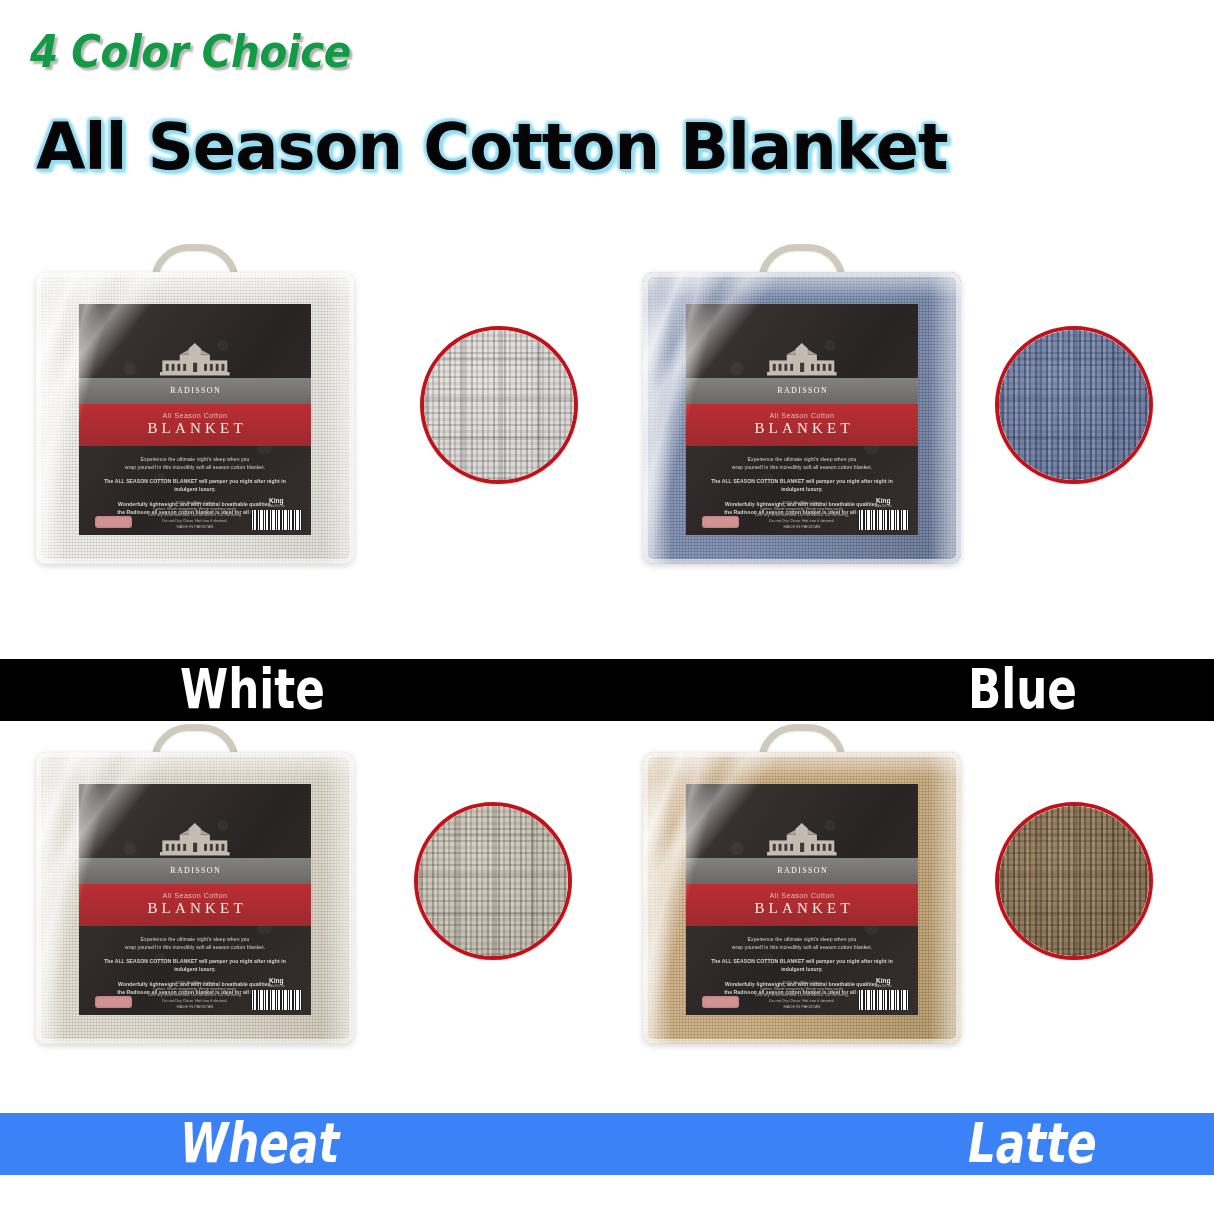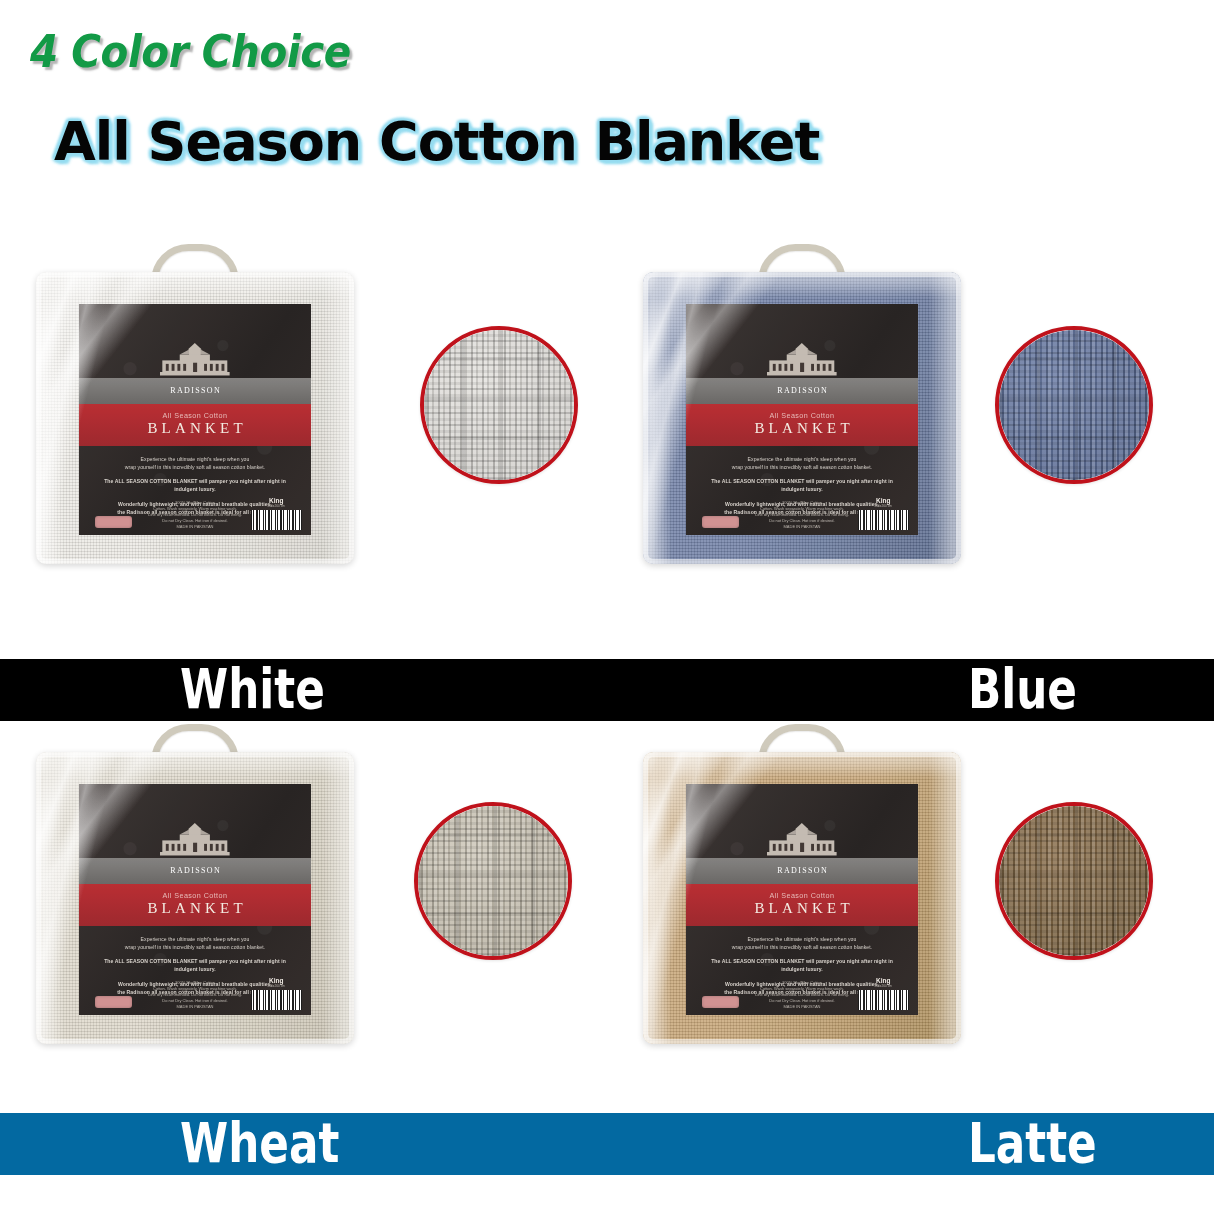--- a/index.html
+++ b/index.html
@@ -17,30 +17,29 @@
     font-family:"DejaVu Sans","Liberation Sans",sans-serif;
     font-size:44px;font-weight:bold;font-style:italic;
     color:#129a46;letter-spacing:-0.5px;
     transform:scaleX(0.92);transform-origin:left center;
     text-shadow:3px 3px 2px rgba(120,120,120,.55);
     white-space:nowrap;
   }
   .maintitle{
     position:absolute;left:36px;top:110px;
     font-family:"DejaVu Sans","Liberation Sans",sans-serif;
-    font-size:54px;font-weight:bold;color:#050505;
+    font-size:64px;font-weight:bold;color:#050505;
     letter-spacing:-1px;white-space:nowrap;
     transform:scaleX(1.0);transform-origin:left center;
     text-shadow:
       0 0 5px #96dcf0, 0 0 5px #96dcf0,
       2px 0 3px #96dcf0, -2px 0 3px #96dcf0,
       0 2px 3px #96dcf0, 0 -2px 3px #96dcf0,
       2px 2px 3px #96dcf0, -2px -2px 3px #96dcf0,
       4px 4px 3px rgba(150,220,240,.9);
-    margin-left: 18px;
   }
 
   
   .row{position:absolute;left:0;width:1214px;}
   #row-top{top:232px;height:393px;}
   #row-bottom{top:712px;height:388px;}
 
   .cell{position:absolute;top:0;height:100%;}
   .cell.left{left:0;width:607px;}
   .cell.right{left:607px;width:607px;}
@@ -523,16 +522,16 @@
         <div class="bagedge"></div>
       </div>
     </div>
     <div class="swatch" style="left: 388px; top: 90px; border-color: rgb(191, 18, 27);">
       <div class="tex" style="background: radial-gradient(circle at 38% 32%, rgb(141, 114, 80) 0%, rgb(111, 89, 57) 100%);"></div>
       <div class="grid"></div>
     </div>
   </div>
 </div>
 
-<div class="band" id="band-2" style="background: #0369a1;">
+<div class="band" id="band-2" style="background: #3b82f6; font-style: italic;">
   <span class="name n-left" style="color: rgb(255, 255, 255);">Wheat</span>
   <span class="name n-right" style="color: rgb(255, 255, 255);">Latte</span>
 </div>
 
 </body></html>

